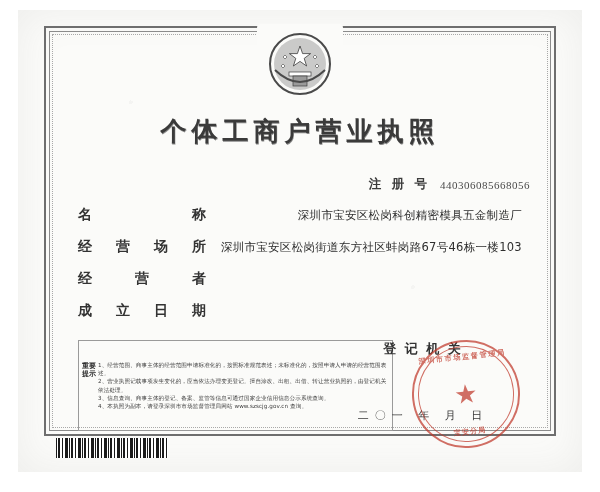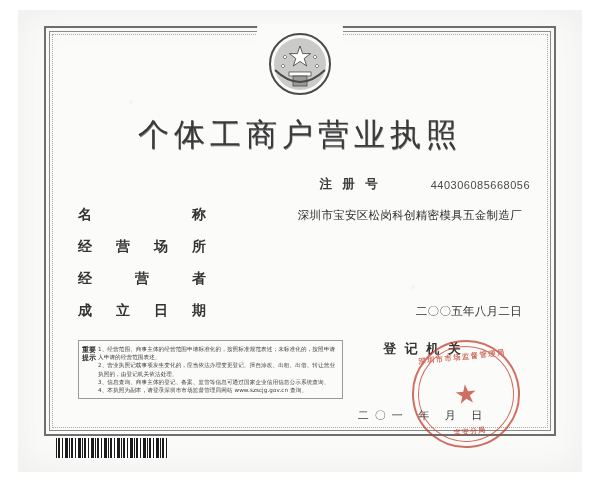--- a/index.html
+++ b/index.html
@@ -75,22 +75,22 @@
     border-radius: 4px;
   }
   
   .title {
     position: absolute;
     left: 0;
     right: 0;
     top: 104px;
     text-align: center;
     font-family: "DejaVu Sans", sans-serif;
-    font-size: 31px;
-    font-weight: normal;
+    font-size: 26px;
+    font-weight: bold;
     letter-spacing: 5px;
     color: #3a3a3a;
     text-shadow: 0.5px 0.5px 0 #8a8a8a;
   }
   .reg-row {
     position: absolute;
     right: 52px;
     top: 166px;
     display: flex;
     align-items: center;
@@ -99,22 +99,21 @@
   .reg-label {
     font-size: 12.5px;
     font-weight: bold;
     letter-spacing: 3px;
     color: #3c3c3c;
   }
   .reg-value {
     font-size: 11px;
     color: #4a4a4a;
     letter-spacing: 0.5px;
-    font-family: Liberation Sans, sans-serif;
-    margin-left: 40px;
+    font-family: Liberation Serif, serif;
   }
   .fields {
     position: absolute;
     left: 60px;
     top: 196px;
     right: 60px;
   }
   .field-row {
     display: flex;
     align-items: baseline;
@@ -138,24 +137,24 @@
     color: #2e2e2e;
     padding-left: 8px;
     letter-spacing: 0.3px;
     text-align: right;
   }
   
   .notice {
     position: absolute;
     left: 60px;
     top: 330px;
-    width: 265px;
+    width: 315px;
     border: 1px solid #9a9a9a;
     display: flex;
-    padding: 3px 2px;
+    padding: 19px 2px;
     box-sizing: border-box;
   }
   .notice-title {
     width: 16px;
     font-size: 7px;
     line-height: 8px;
     font-weight: bold;
     color: #2d2d2d;
     text-align: center;
     padding-top: 2px;
@@ -307,38 +306,38 @@
         <div class="field-value">深圳市宝安区松岗科创精密模具五金制造厂</div>
       </div>
 
       <div class="field-row">
         <div class="field-label">
           <span>经</span>
           <span>营</span>
           <span>场</span>
           <span>所</span>
         </div>
+        <div class="field-value">深圳市宝安区松岗街道东方社区蚌岗路67号46栋一楼103</div>
       </div>
 
       <div class="field-row">
         <div class="field-label">
           <span>经</span>
           <span>营</span>
           <span>者</span>
         </div>
       </div>
 
       <div class="field-row">
         <div class="field-label">
           <span>成</span>
           <span>立</span>
           <span>日</span>
           <span>期</span>
         </div>
-        <div class="field-value">二〇〇五年八月二日</div>
       </div>
     </div>
 
     <div class="notice">
       <div class="notice-title">重要提示</div>
       <div class="notice-body">
         <div>1、经营范围、商事主体的经营范围申请标准化的，按照标准规范表述；未标准化的，按照申请人申请的经营范围表述。</div>
         <div>2、营业执照记载事项发生变化的，应当依法办理变更登记。擅自涂改、出租、出借、转让营业执照的，由登记机关依法处理。</div>
         <div>3、信息查询、商事主体的登记、备案、监管等信息可通过国家企业信用信息公示系统查询。</div>
         <div>4、本执照为副本，请登录深圳市市场监督管理局网站 www.szscjg.gov.cn 查询。</div>

